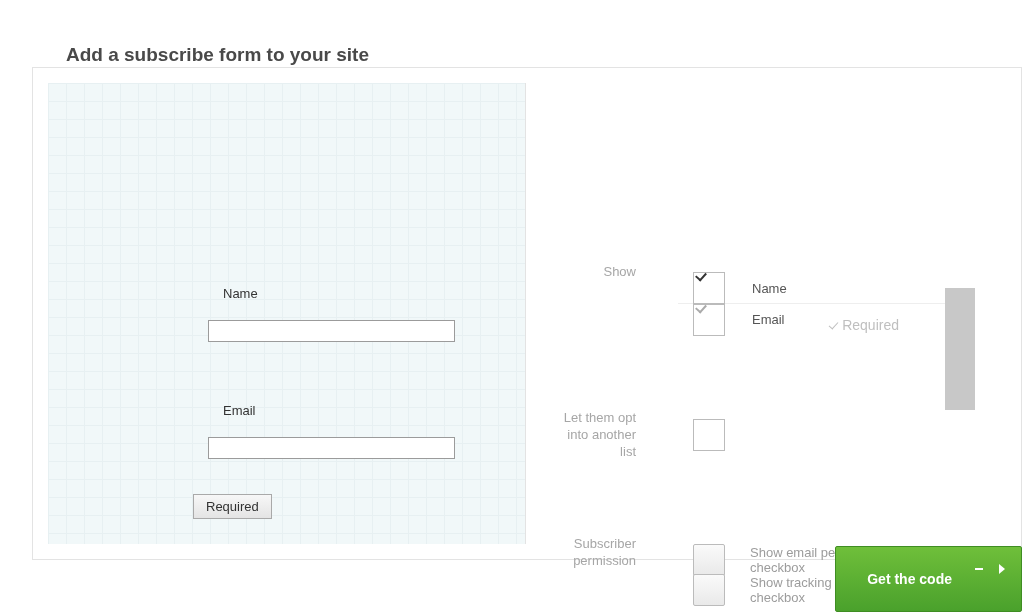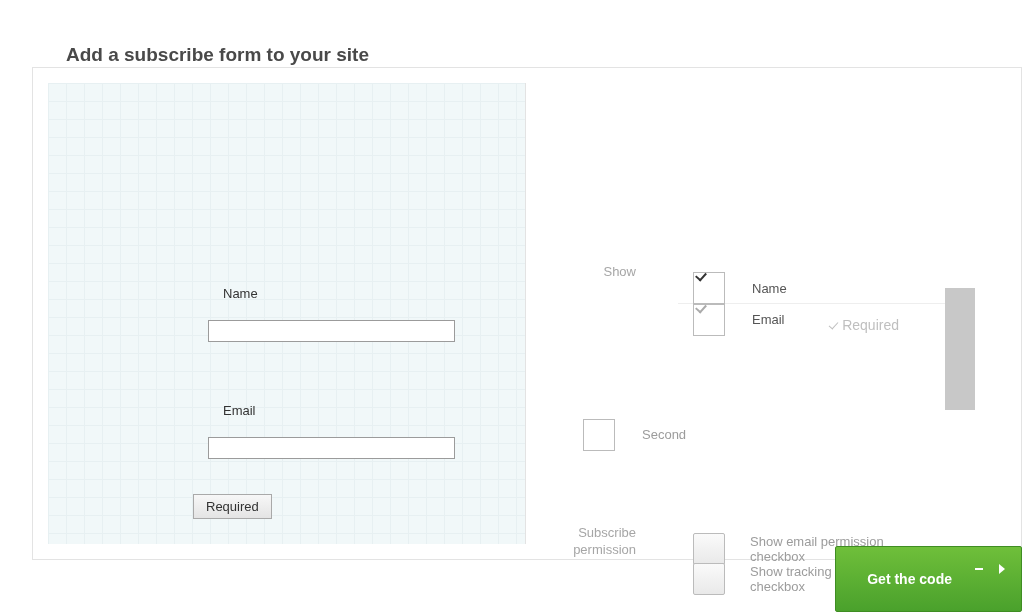--- a/index.html
+++ b/index.html
@@ -238,30 +238,30 @@
           <span class="drag-icon">
               <span></span>
               <span></span>
               <span></span>
             </span>
         </div>
       </div>
     </div>
 
     <div class="setting-row">
+      <div class="setting-label">Let them opt into another list</div>
       <div class="setting-body">
         <div class="field-line">
           <span class="chk"></span>
-          <span class="field-text muted">Second</span>
         </div>
       </div>
     </div>
 
     <div class="setting-row">
-      <div class="setting-label">Subscribe permission</div>
+      <div class="setting-label">Subscriber permission</div>
       <div class="setting-body">
         <div class="perm-line">
           <span class="chk small"></span>
           <span class="perm-text">Show email permission checkbox</span>
         </div>
         <div class="perm-line">
           <span class="chk small"></span>
           <span class="perm-text">Show tracking permission checkbox</span>
         </div>
       </div>

